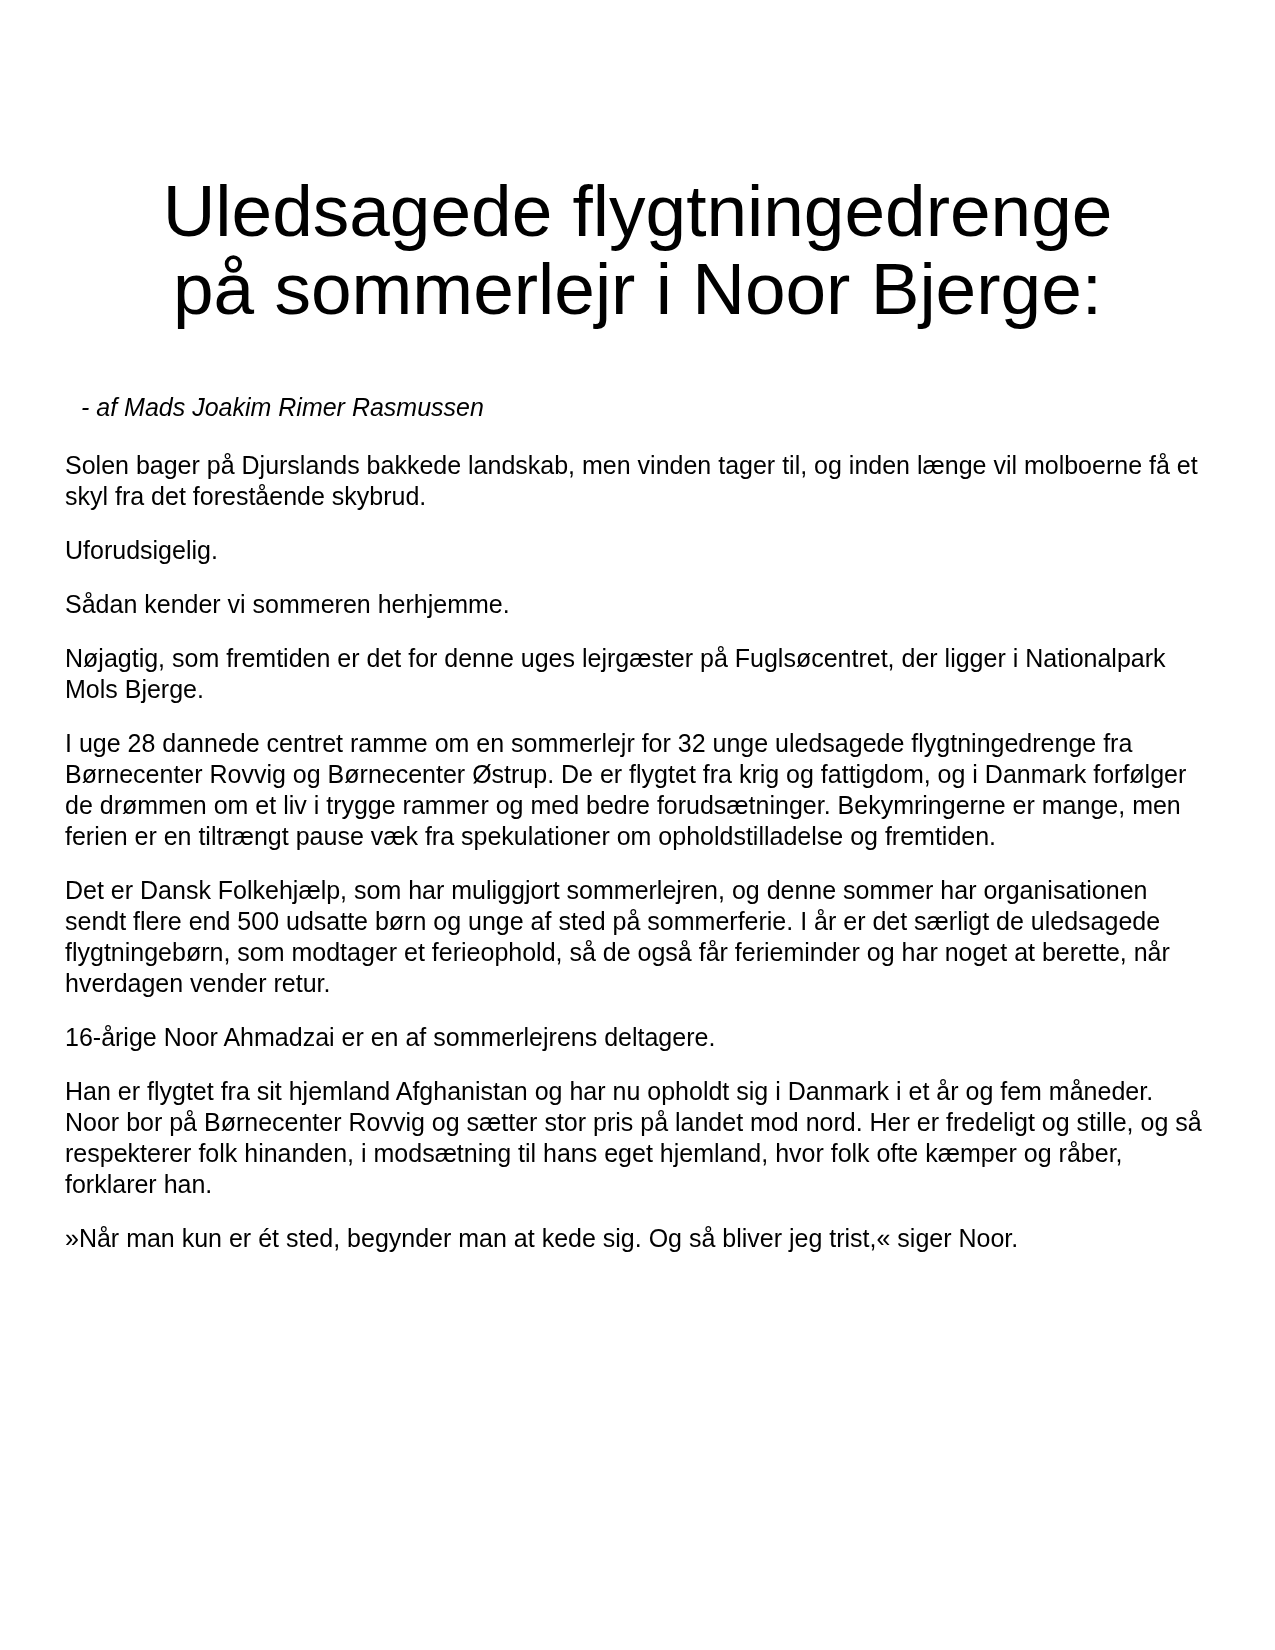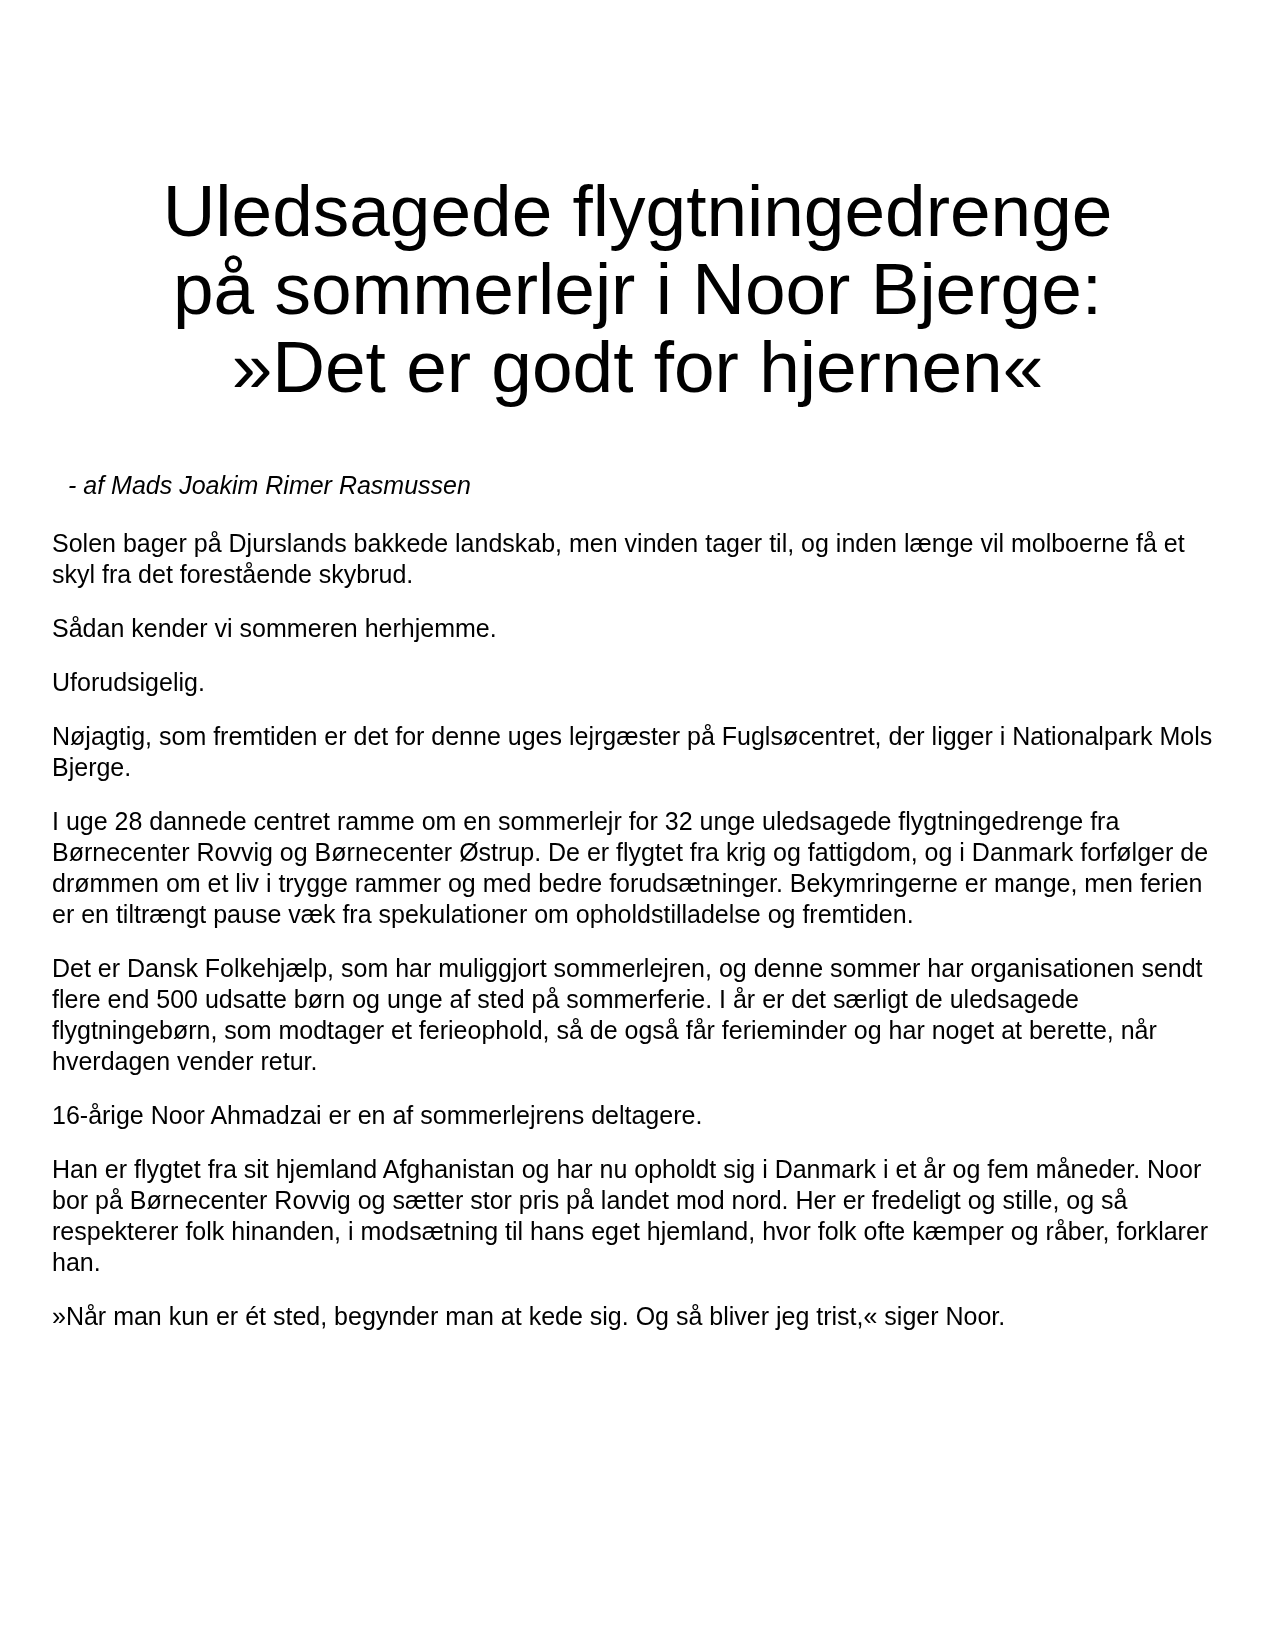--- a/index.html
+++ b/index.html
@@ -10,21 +10,21 @@
   .page {
     position: relative;
     width: 1275px;
     height: 1650px;
     background: #ffffff;
     overflow: hidden;
     font-family: "Liberation Sans", "DejaVu Sans", sans-serif;
     color: #000000;
   }
   .content {
-    padding: 0 52px;
+    padding: 0 65px;
   }
   .article-title {
     margin: 172px 0 64px 0;
     font-size: 73px;
     line-height: 78px;
     font-weight: 400;
     text-align: center;
     color: #000000;
   }
   .title-line {
@@ -47,29 +47,28 @@
 </style>
 </head>
 <body>
 
 <div class="page">
   <div class="content">
 
     <h1 class="article-title">
       <span class="title-line">Uledsagede flygtningedrenge</span>
       <span class="title-line">på sommerlejr i Noor Bjerge:</span>
-      <span class="title-line">»Det er godt for hjernen«</span>
     </h1>
 
     <p class="byline">- af Mads Joakim Rimer Rasmussen</p>
 
     <div class="article-body">
       <p>Solen bager på Djurslands bakkede landskab, men vinden tager til, og inden længe vil molboerne få et skyl fra det forestående skybrud.</p>
+      <p>Uforudsigelig.</p>
       <p>Sådan kender vi sommeren herhjemme.</p>
-      <p>Uforudsigelig.</p>
       <p>Nøjagtig, som fremtiden er det for denne uges lejrgæster på Fuglsøcentret, der ligger i Nationalpark Mols Bjerge.</p>
       <p>I uge 28 dannede centret ramme om en sommerlejr for 32 unge uledsagede flygtningedrenge fra Børnecenter Rovvig og Børnecenter Østrup. De er flygtet fra krig og fattigdom, og i Danmark forfølger de drømmen om et liv i trygge rammer og med bedre forudsætninger. Bekymringerne er mange, men ferien er en tiltrængt pause væk fra spekulationer om opholdstilladelse og fremtiden.</p>
       <p>Det er Dansk Folkehjælp, som har muliggjort sommerlejren, og denne sommer har organisationen sendt flere end 500 udsatte børn og unge af sted på sommerferie. I år er det særligt de uledsagede flygtningebørn, som modtager et ferieophold, så de også får ferieminder og har noget at berette, når hverdagen vender retur.</p>
       <p>16-årige Noor Ahmadzai er en af sommerlejrens deltagere.</p>
       <p>Han er flygtet fra sit hjemland Afghanistan og har nu opholdt sig i Danmark i et år og fem måneder. Noor bor på Børnecenter Rovvig og sætter stor pris på landet mod nord. Her er fredeligt og stille, og så respekterer folk hinanden, i modsætning til hans eget hjemland, hvor folk ofte kæmper og råber, forklarer han.</p>
       <p>»Når man kun er ét sted, begynder man at kede sig. Og så bliver jeg trist,« siger Noor.</p>
     </div>
 
   </div>
 </div>

